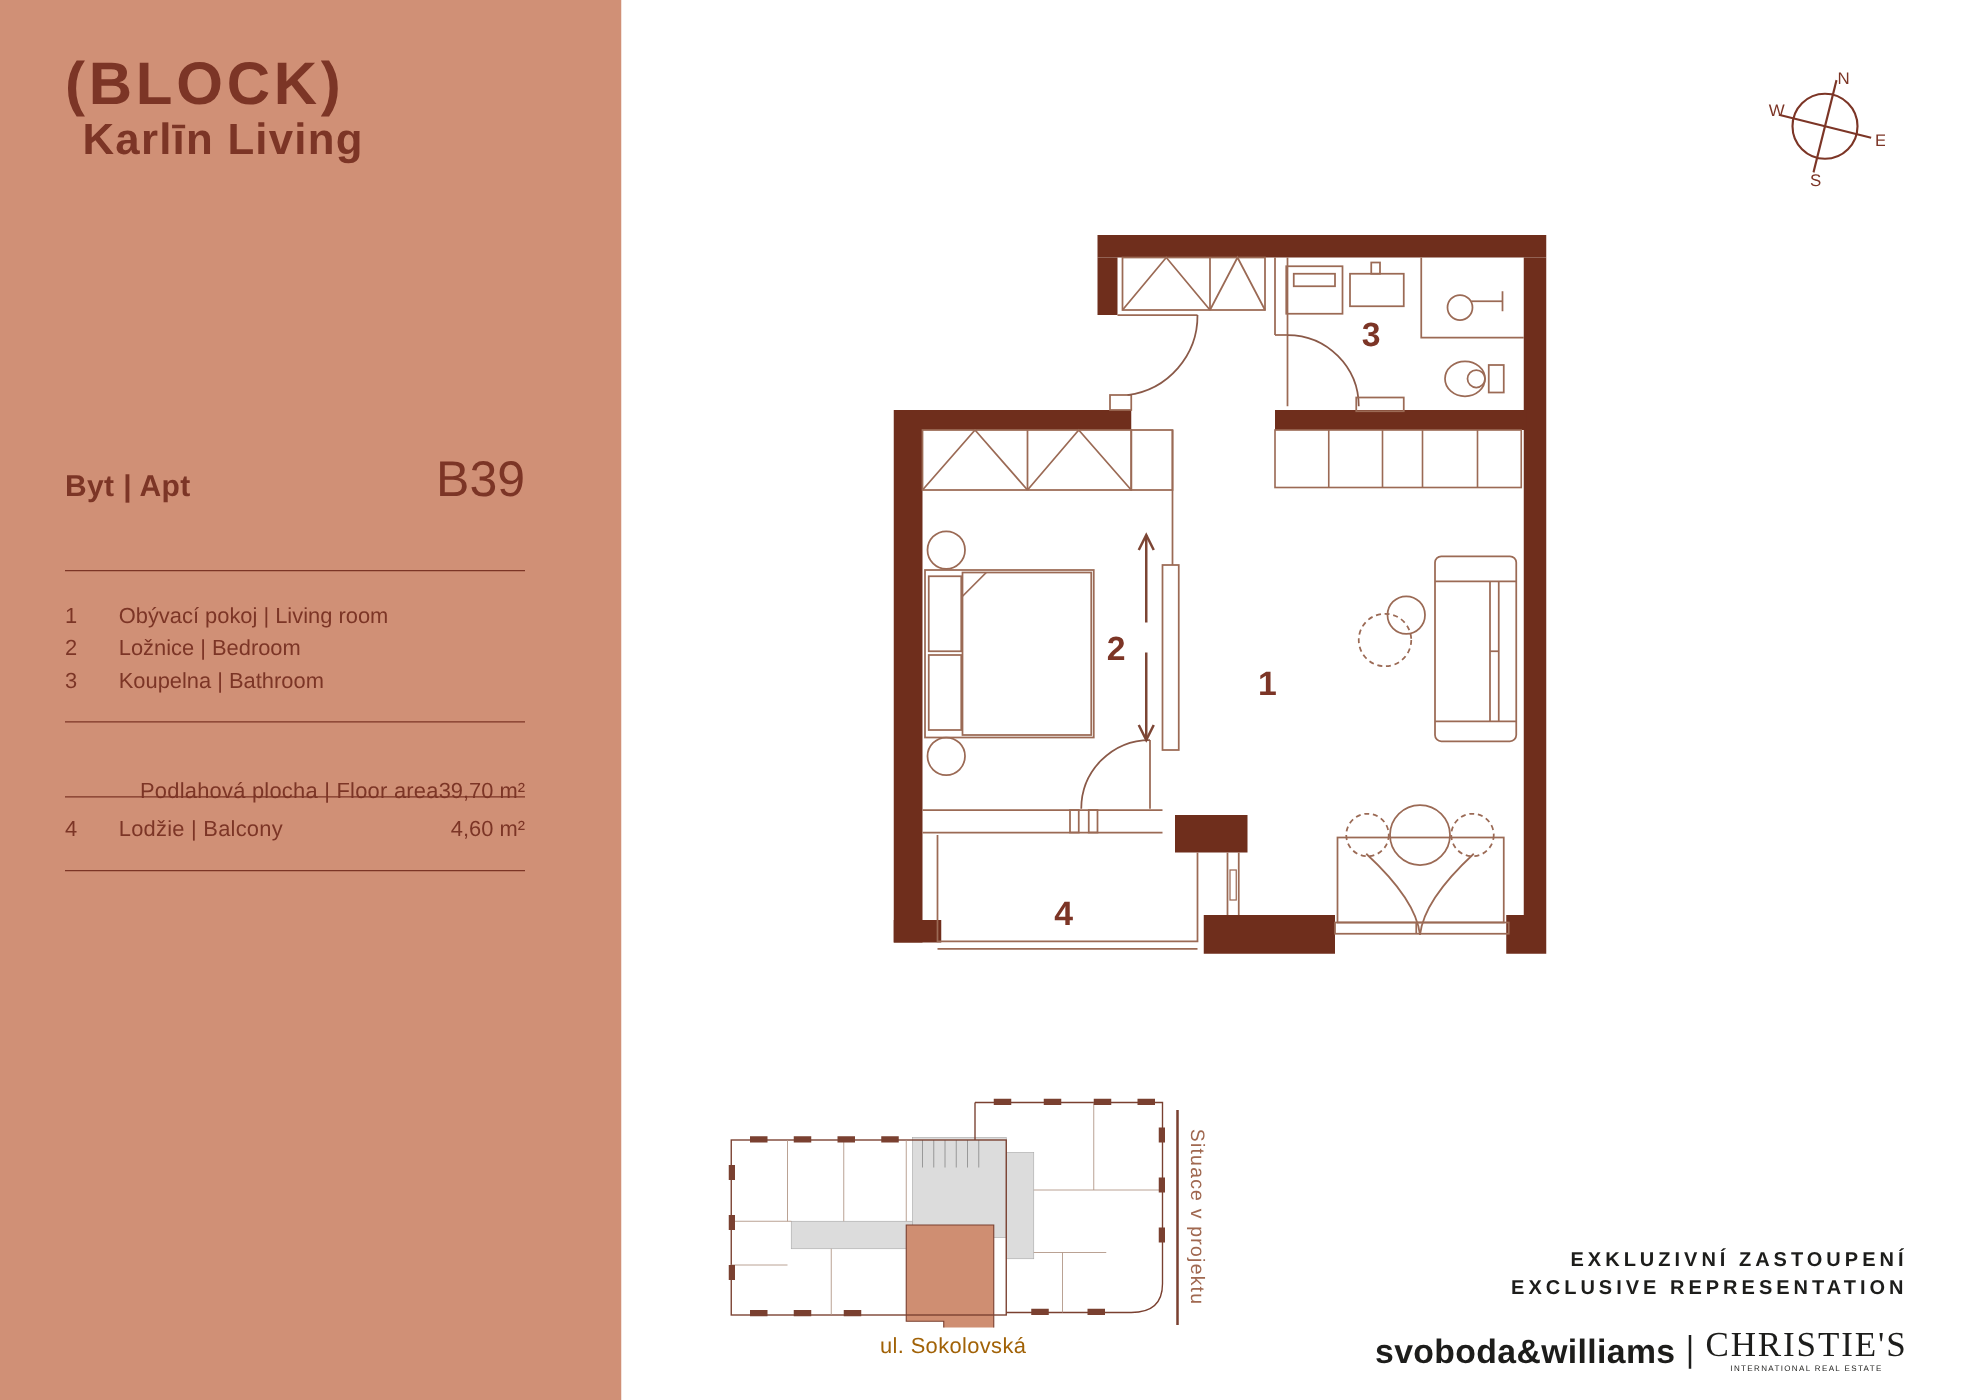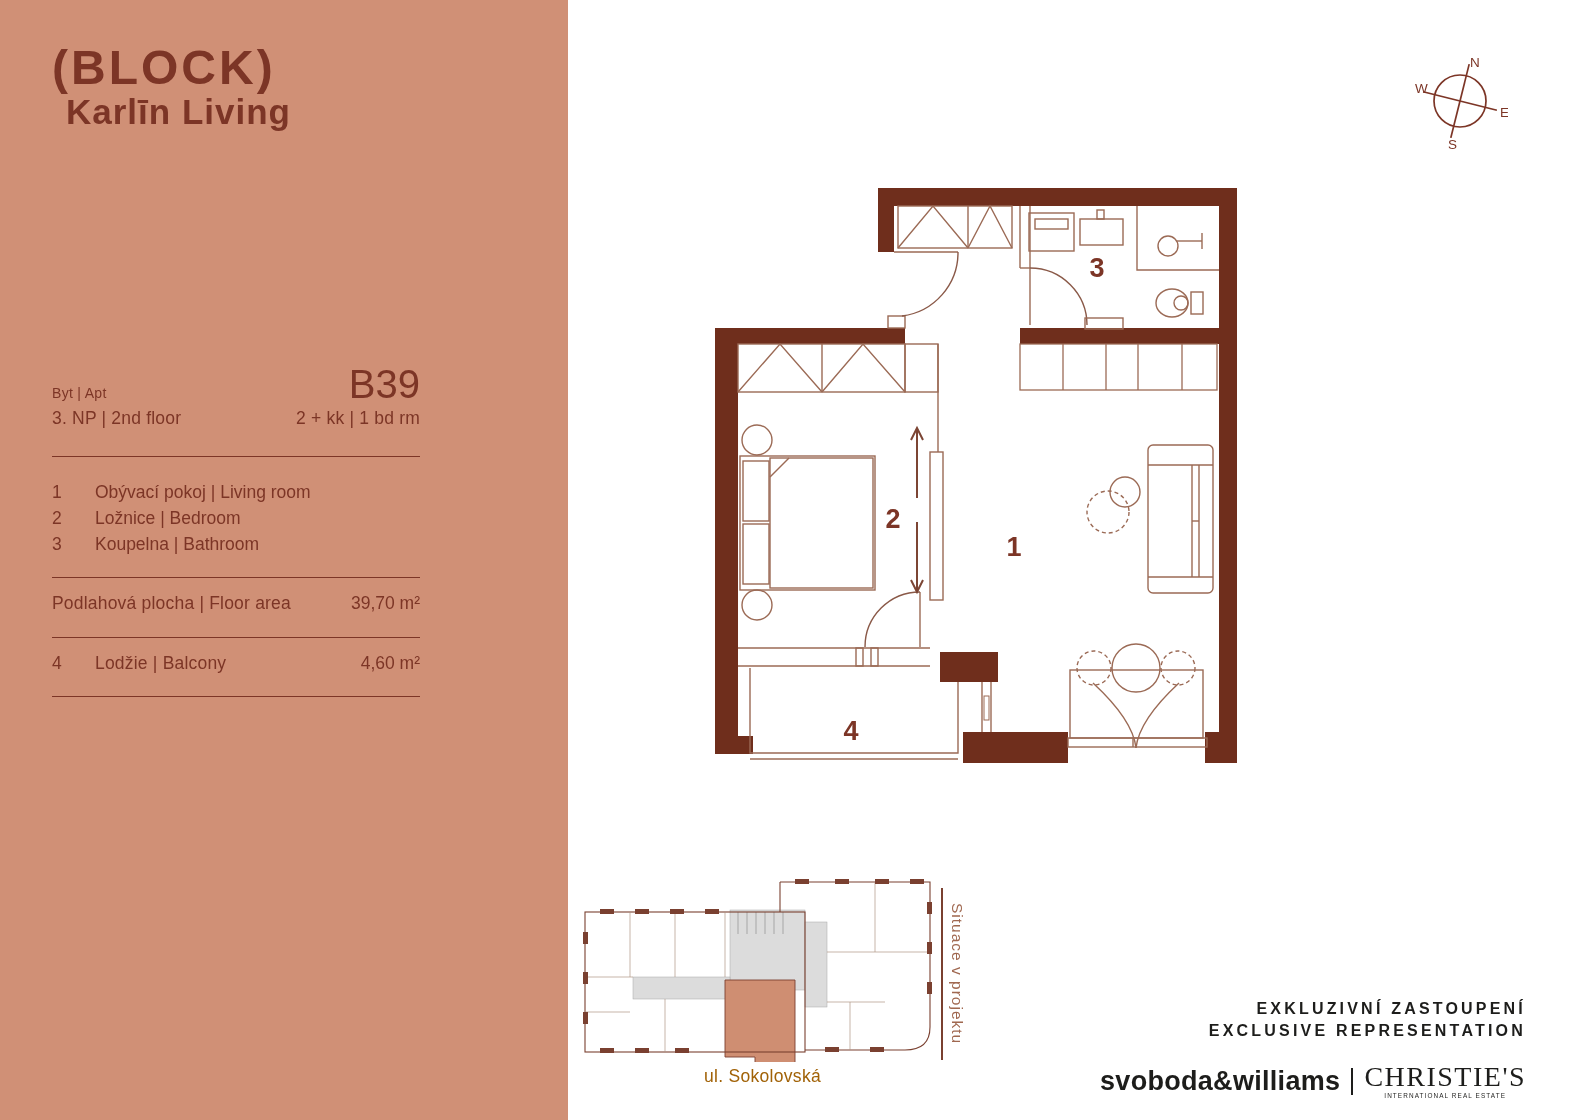--- a/index.html
+++ b/index.html
@@ -1,26 +1,26 @@
 <!DOCTYPE html>
 <html><head>
 <meta charset="utf-8">
 <style>
   html,body{margin:0;padding:0;}
   body{
     width:1584px;height:1120px;position:relative;background:#ffffff;
     font-family:"Liberation Sans",sans-serif;overflow:hidden;
   }
-  .sidebar{position:absolute;left:0;top:0;width:568px;height:1120px;background:#d09076;}
+  .sidebar{position:absolute;left:0;top:0;width:497px;height:1120px;background:#d09076;}
   .logo{position:absolute;left:52px;top:44px;color:#7c3526;}
   .logo-line1{font-size:48px;font-weight:700;letter-spacing:3px;line-height:1.0;}
   .logo-line2{font-size:35px;font-weight:700;letter-spacing:1px;line-height:1.0;margin-top:2px;padding-left:14px;}
   .srow{position:absolute;left:52px;width:368px;display:flex;justify-content:space-between;align-items:baseline;color:#7c3526;}
   .lbl{font-size:17.5px;letter-spacing:.2px;}
-  .lbl-b{font-size:14px;font-weight:400;letter-spacing:.3px;}
+  .lbl-b{font-size:24px;font-weight:700;letter-spacing:.3px;}
   .apt-code{font-size:40px;font-weight:400;}
   .val{font-size:17.5px;}
   .sep{position:absolute;left:52px;width:368px;height:1px;background:#7c3526;}
   .roomrow{position:absolute;left:52px;width:368px;display:flex;color:#7c3526;font-size:17.5px;}
   .roomnum{display:inline-block;width:43px;flex:0 0 43px;}
   .balrow-left{display:flex;}
   svg text{font-family:"Liberation Sans",sans-serif;}
   .plan-num{font-size:27px;font-weight:700;fill:#7c3526;}
   .compass-letter{font-size:13.5px;fill:#7c3526;}
   .street-label{position:absolute;left:575px;top:1066px;width:375px;text-align:center;color:#a16207;font-size:17.5px;letter-spacing:.3px;}
@@ -45,43 +45,39 @@
 <div class="sidebar">
   <div class="logo">
     <div class="logo-line1">(BLOCK)</div>
     <div class="logo-line2">Karlīn Living</div>
   </div>
 
   <div class="srow" style="top:362px;">
     <span class="lbl-b">Byt | Apt</span>
     <span class="apt-code">B39</span>
   </div>
-  <div class="srow" style="top:408px;">
-    <span class="lbl">3. NP  |  2nd floor</span>
-    <span class="lbl">2 + kk  |  1 bd rm</span>
-  </div>
 
   <div class="sep" style="top:456px;"></div>
 
   <div class="roomrow" style="top:482px;">
     <span class="roomnum">1</span>
     <span>Obývací pokoj | Living room</span>
   </div>
   <div class="roomrow" style="top:508px;">
     <span class="roomnum">2</span>
     <span>Ložnice | Bedroom</span>
   </div>
   <div class="roomrow" style="top:534px;">
     <span class="roomnum">3</span>
     <span>Koupelna | Bathroom</span>
   </div>
 
   <div class="sep" style="top:577px;"></div>
 
-  <div class="srow" style="top:593px;">
+  <div class="srow" style="top:622px;justify-content:flex-end;">
     <span class="lbl">Podlahová plocha | Floor area</span>
     <span class="val">39,70 m²</span>
   </div>
 
   <div class="sep" style="top:637px;"></div>
 
   <div class="srow" style="top:653px;">
     <span class="balrow-left">
       <span class="roomnum lbl">4</span>
       <span class="lbl">Lodžie | Balcony</span>

